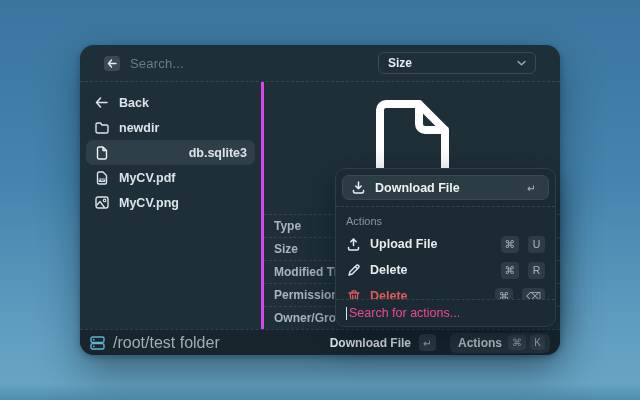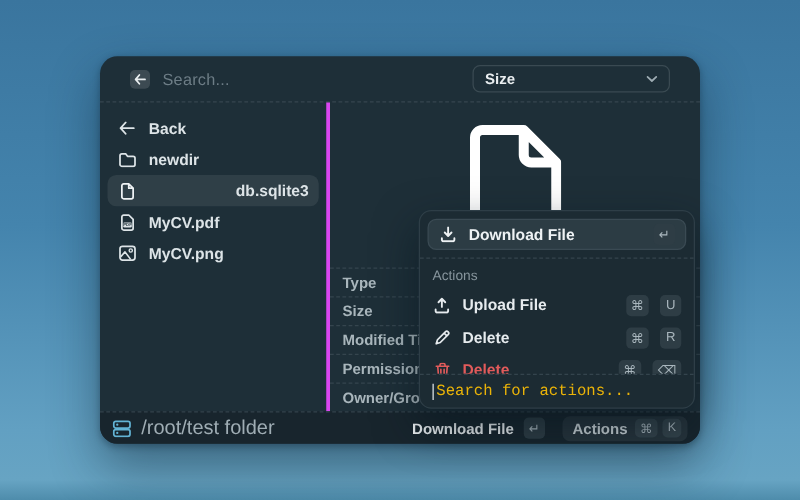--- a/index.html
+++ b/index.html
@@ -67,21 +67,21 @@
   .pp-selected .lbl { font-size:12.5px; font-weight:600; color:#eef2f4; flex:1; }
   .pp-divider { border-top:1px dashed #34444d; }
   .pp-list { height:92px; overflow:hidden; padding:0 8px; }
   .pp-section { font-size:11px; color:#87959d; margin:8px 2px 4px; }
   .pp-row { height:26px; display:flex; align-items:center; gap:9px; padding:0 2px; }
   .pp-row .lbl { font-size:12.5px; font-weight:600; color:#e6ebee; flex:1; }
   .pp-row.danger .lbl { color:#e25b5b; }
   .pp-row .ic, .pp-selected .ic { width:15px; display:flex; justify-content:center; flex:0 0 15px; }
   .pp-search { border-top:1px dashed #34444d; height:27px; display:flex; align-items:center; padding:0 10px; }
   .caret { width:1px; height:13px; background:#dfe6e9; margin-right:2px; }
-  .pp-search .ph { font-size:12.5px; color:#eab308;font-family:Liberation Mono, monospace; }
+  .pp-search .ph { font-size:12.5px; color:#ec4899; }
 
   svg { display:block; }
 </style>
 </head>
 <body>
 
 <div class="window">
 
   <div class="topbar">
     <div class="back-btn">

